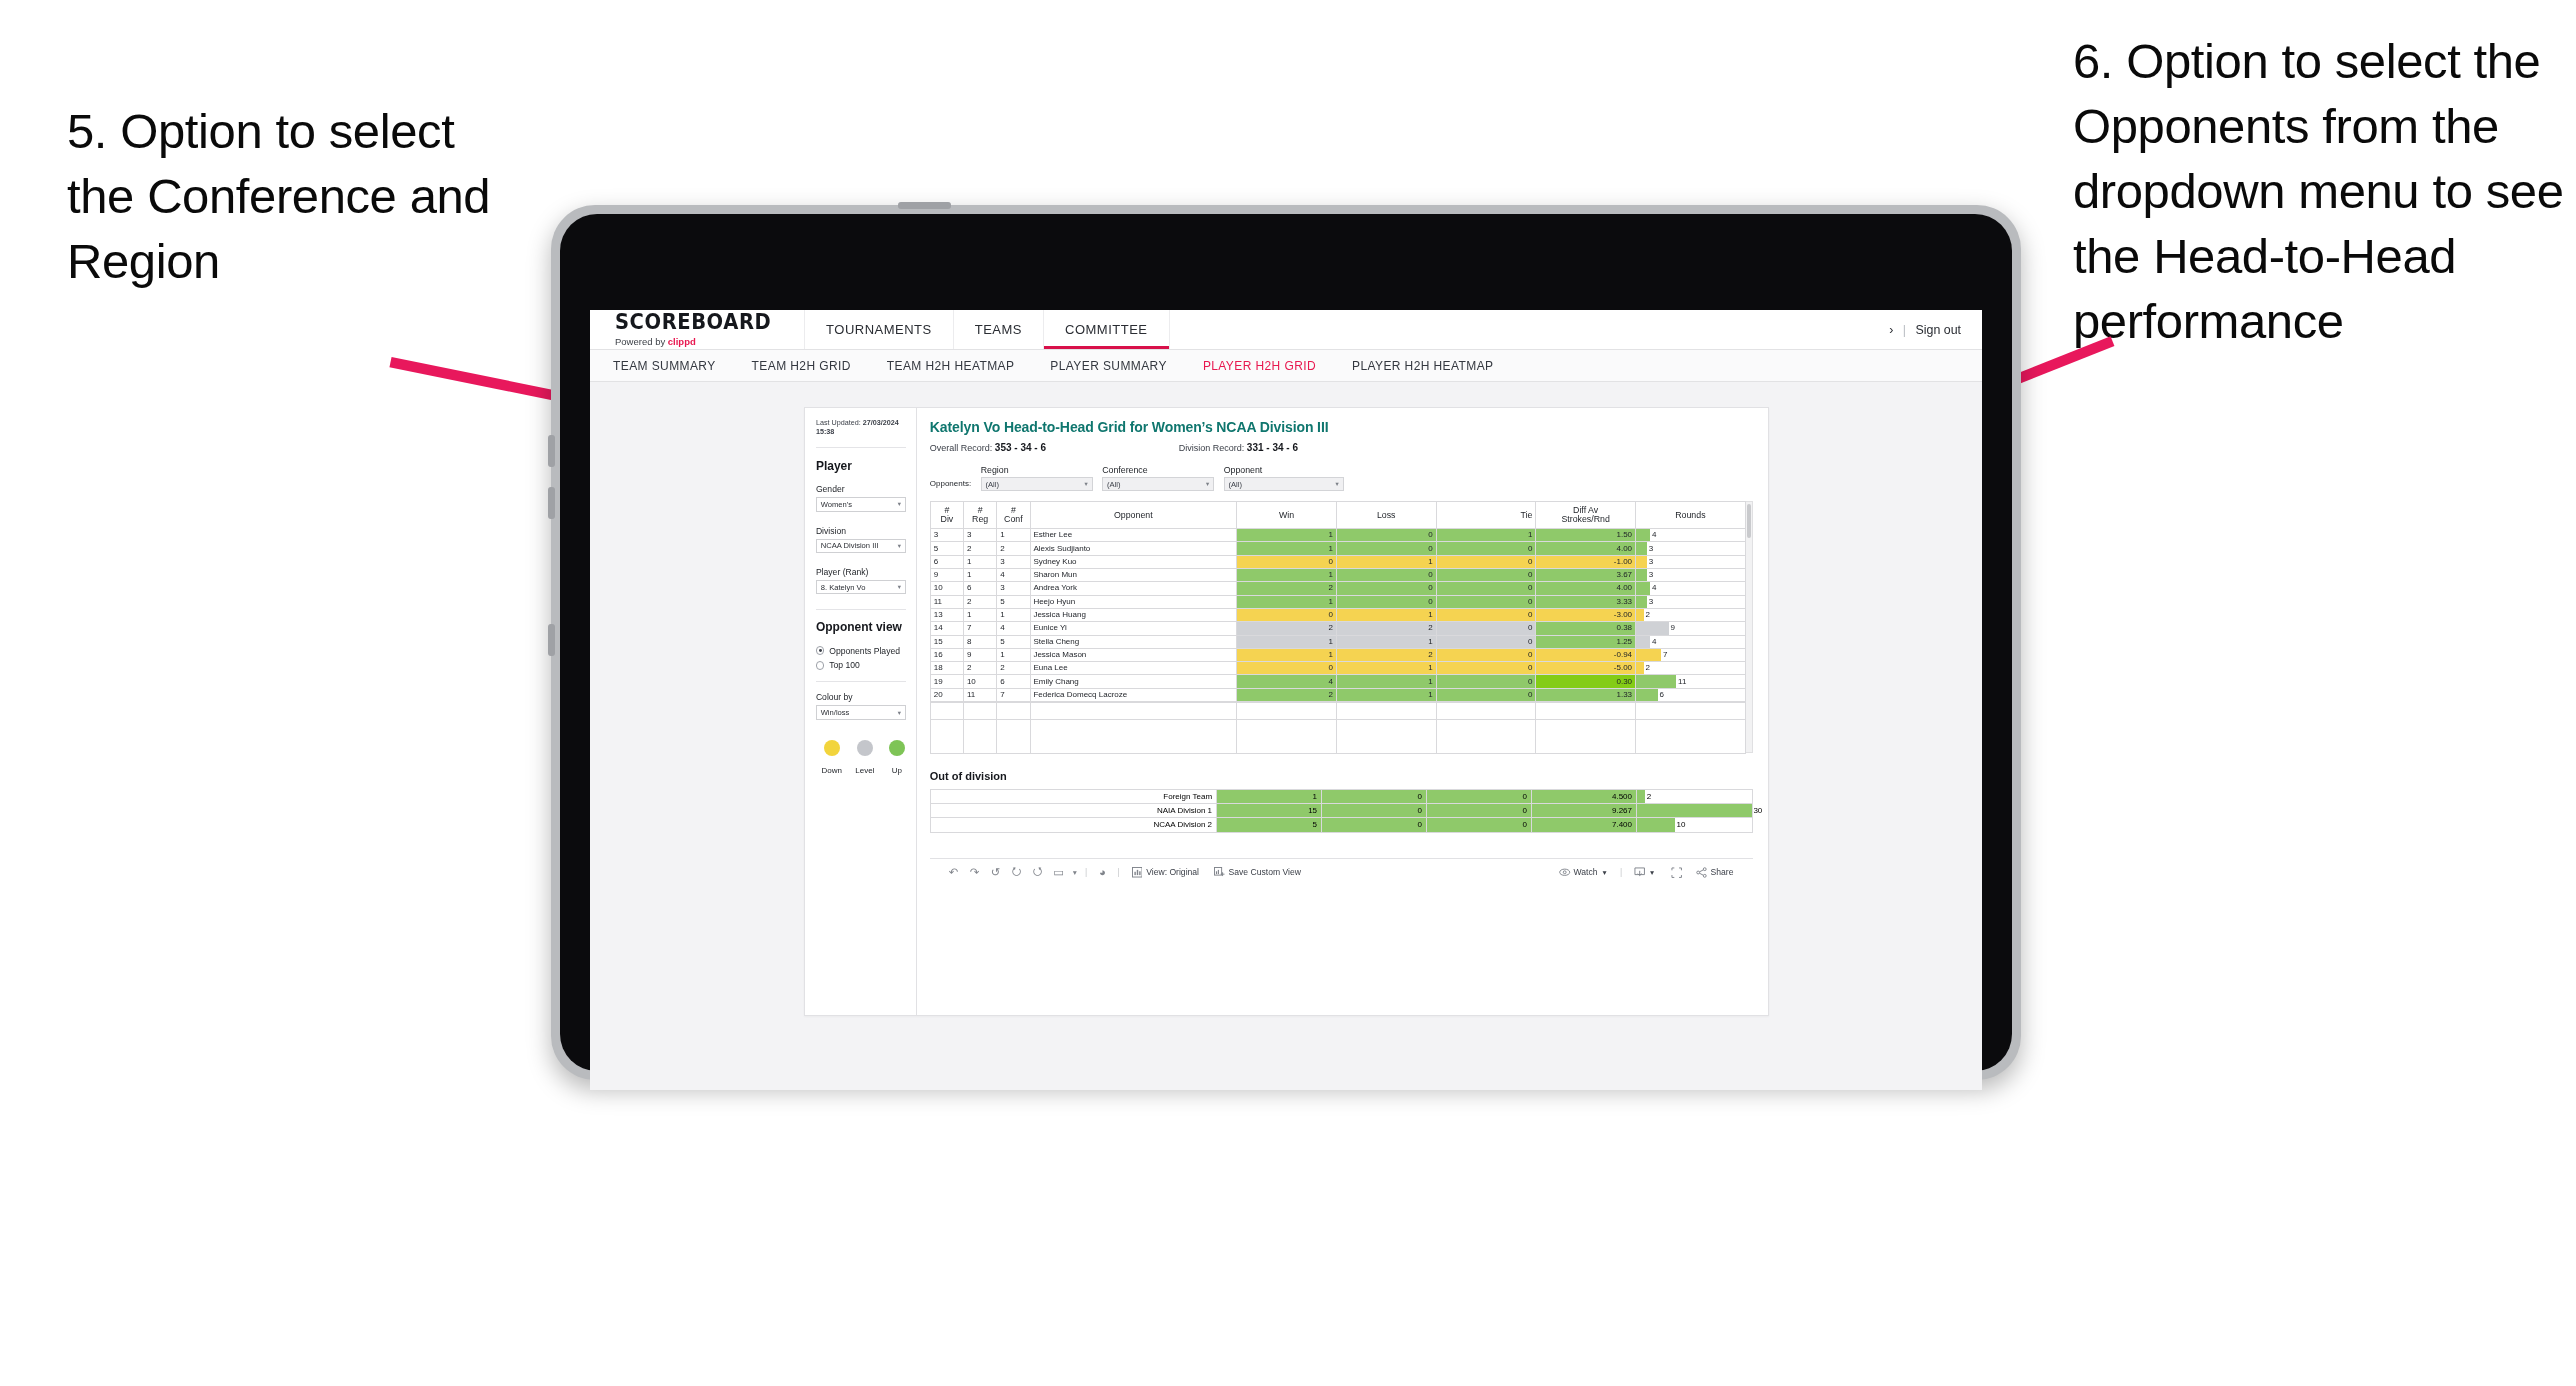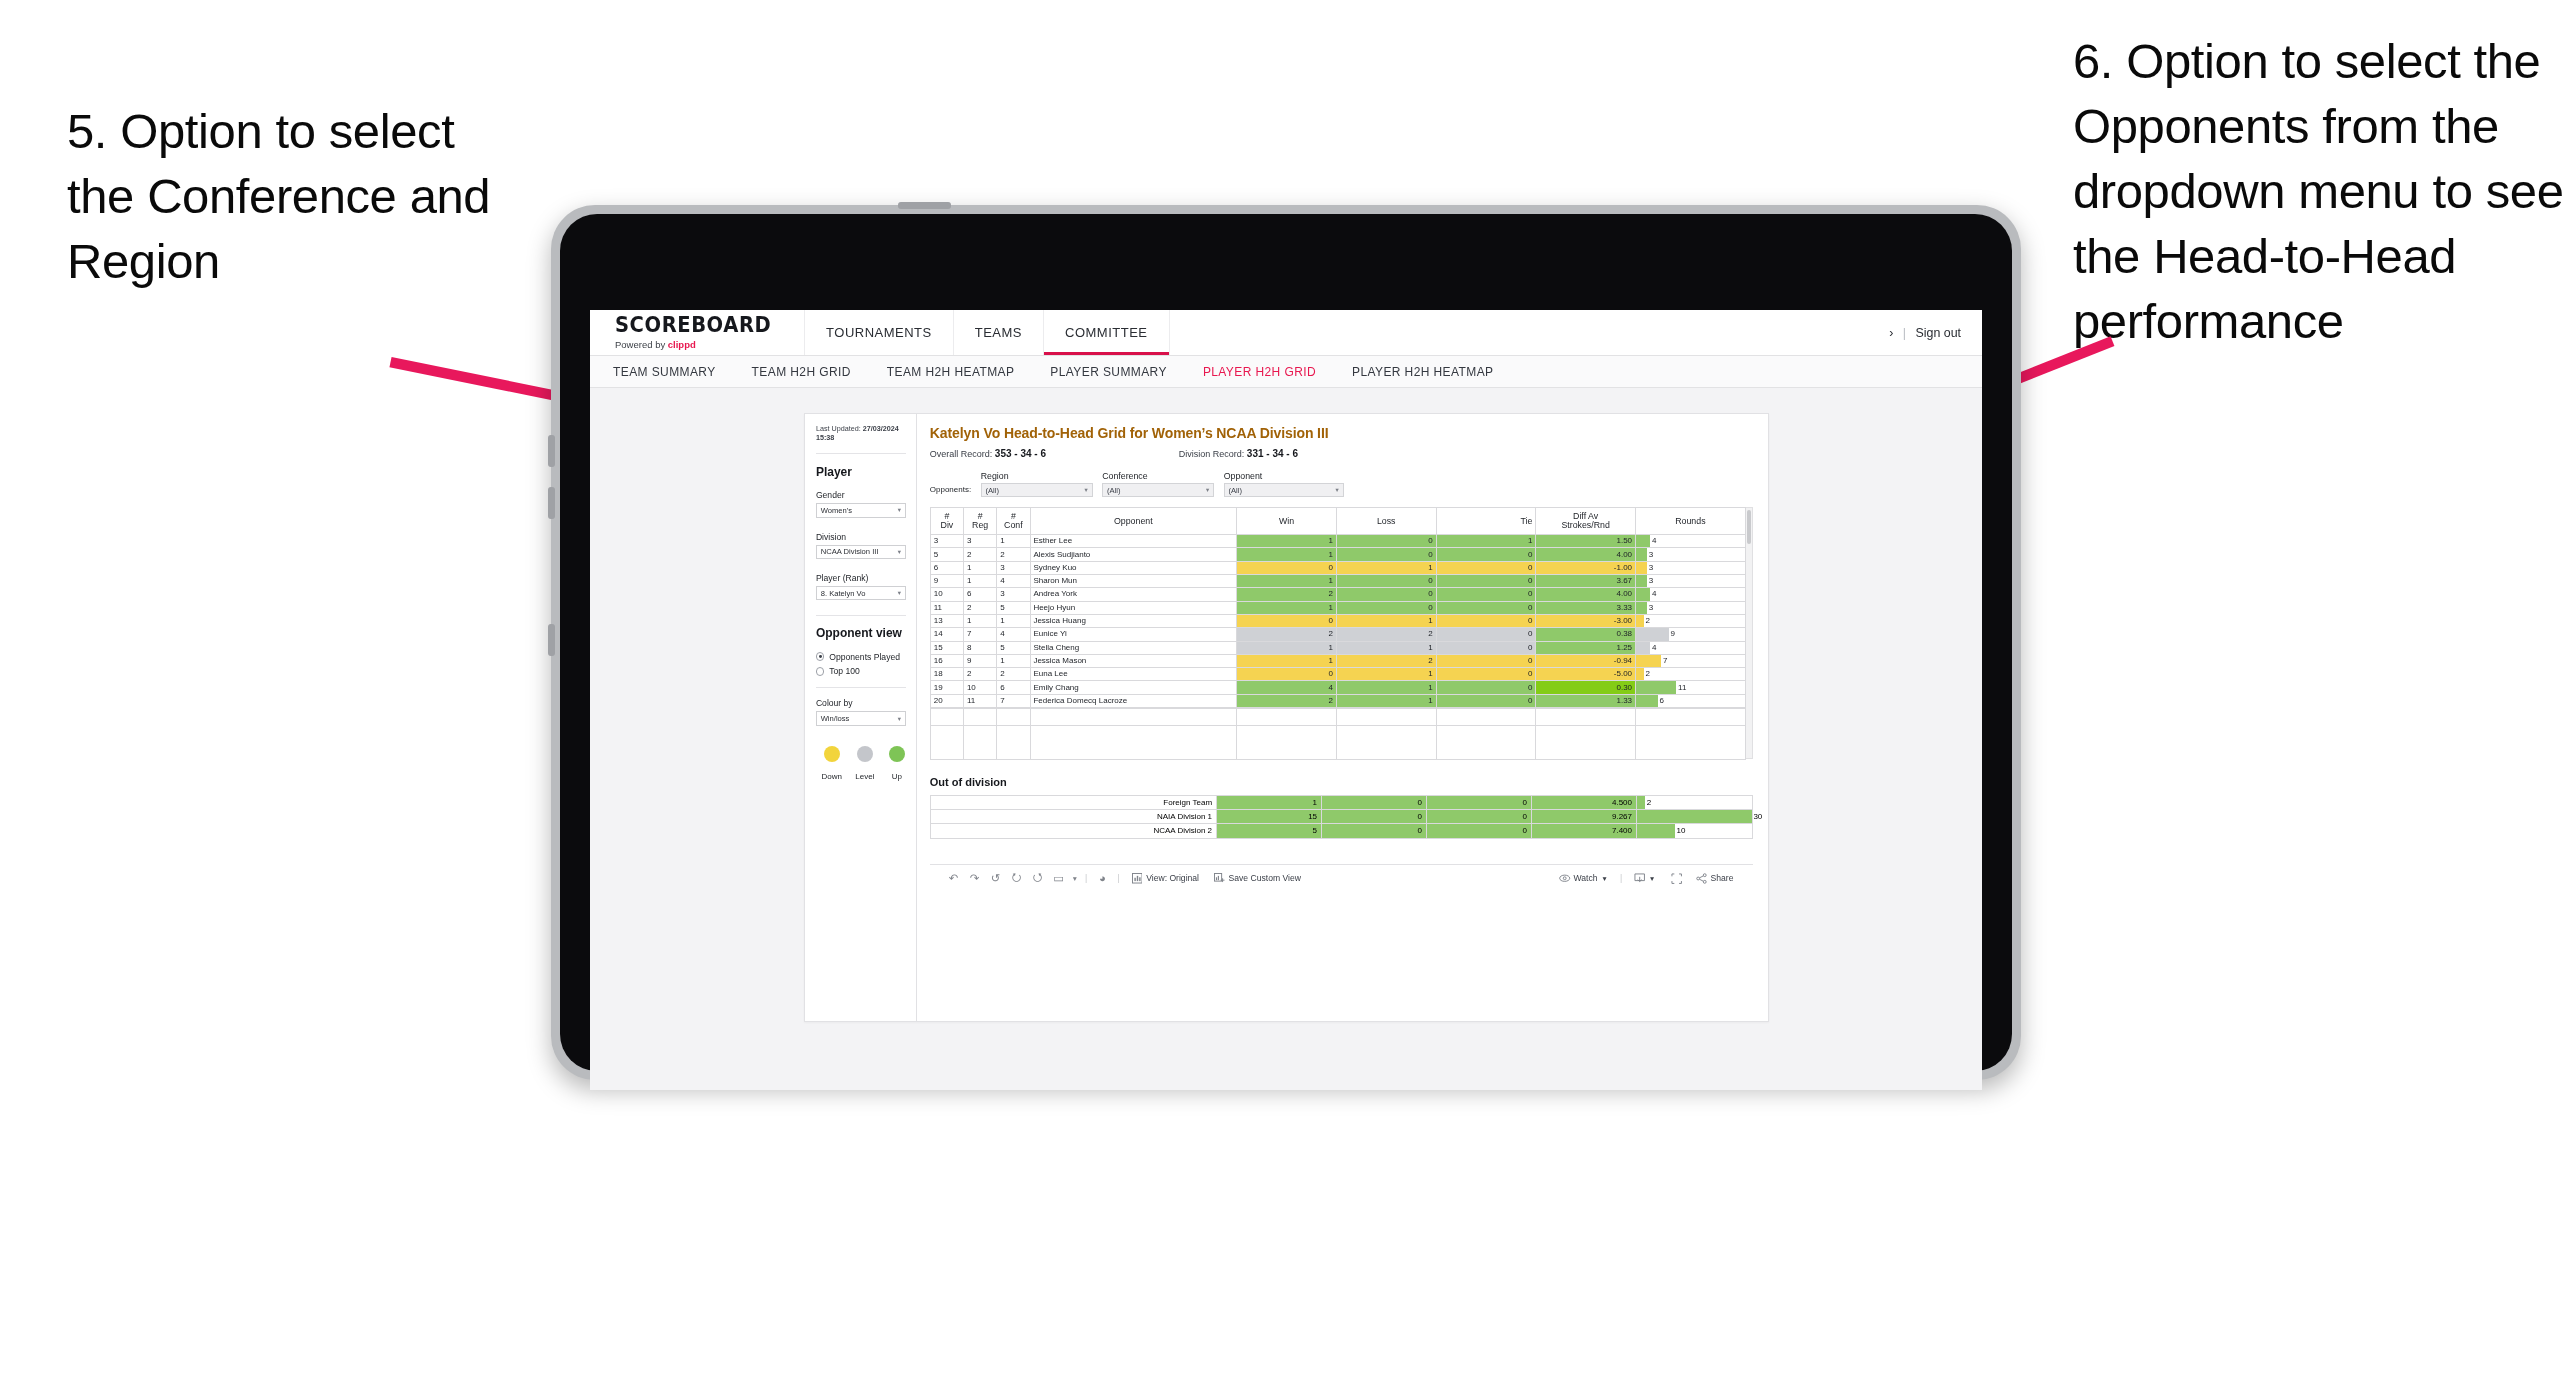--- a/index.html
+++ b/index.html
@@ -50,21 +50,21 @@
     background:#f2f2f4;
     overflow:hidden;
   }
   #tablet { height:875px; }
   .tab-btn { position:absolute; background:#9fa1a5; border-radius:2.9px; }
 
   
   .app { position:absolute; inset:0; background:#f3f3f5; }
 
   .navbar {
-    height:46px; background:#fff;
+    height:40px; background:#fff;
     display:flex; align-items:stretch;
     border-bottom:1px solid #e2e2e4;
     position:relative;
   }
   .brand {
     display:flex; flex-direction:column; justify-content:center;
     padding:0 21px 0 25px; min-width:152px;
     border-right:1px solid #ececee;
   }
   .brand-name {
@@ -137,21 +137,21 @@
   }
   .radio-lab { font-size:8.6px; color:#23262b; }
 
   .legend { display:flex; gap:13.3px; padding:5.7px 0 0 5.7px; }
   .leg-item { text-align:center; width:22px; }
   .leg-dot { width:16px; height:16px; border-radius:50%; margin:0 auto 10.5px; }
   .leg-lab { font-size:8px; color:#23262b; }
 
   
   .main { flex:1; padding:11.4px 15px 0 13.3px; min-width:0; }
-  .title { font-size:14px; font-weight:bold; color:#a16207; letter-spacing:-0.1px; }
+  .title { font-size:14px; font-weight:bold; color:#0f766e; letter-spacing:-0.1px; }
   .records { display:flex; margin-top:6.7px; font-size:9px; color:#3c4049; }
   .records .rec { width:249px; }
   .records b { font-size:10px; color:#16181d; }
 
   .filters { display:flex; align-items:flex-end; gap:9.5px; margin-top:12.4px; }
   .filt-lab-inline { font-size:8px; color:#23262b; padding-bottom:2.9px; white-space:nowrap; }
   .filt { width:112px; }
   .filt.wide { width:120px; }
   .filt-lab { font-size:8.8px; color:#23262b; margin-bottom:1.9px; }
   .filt-box {

